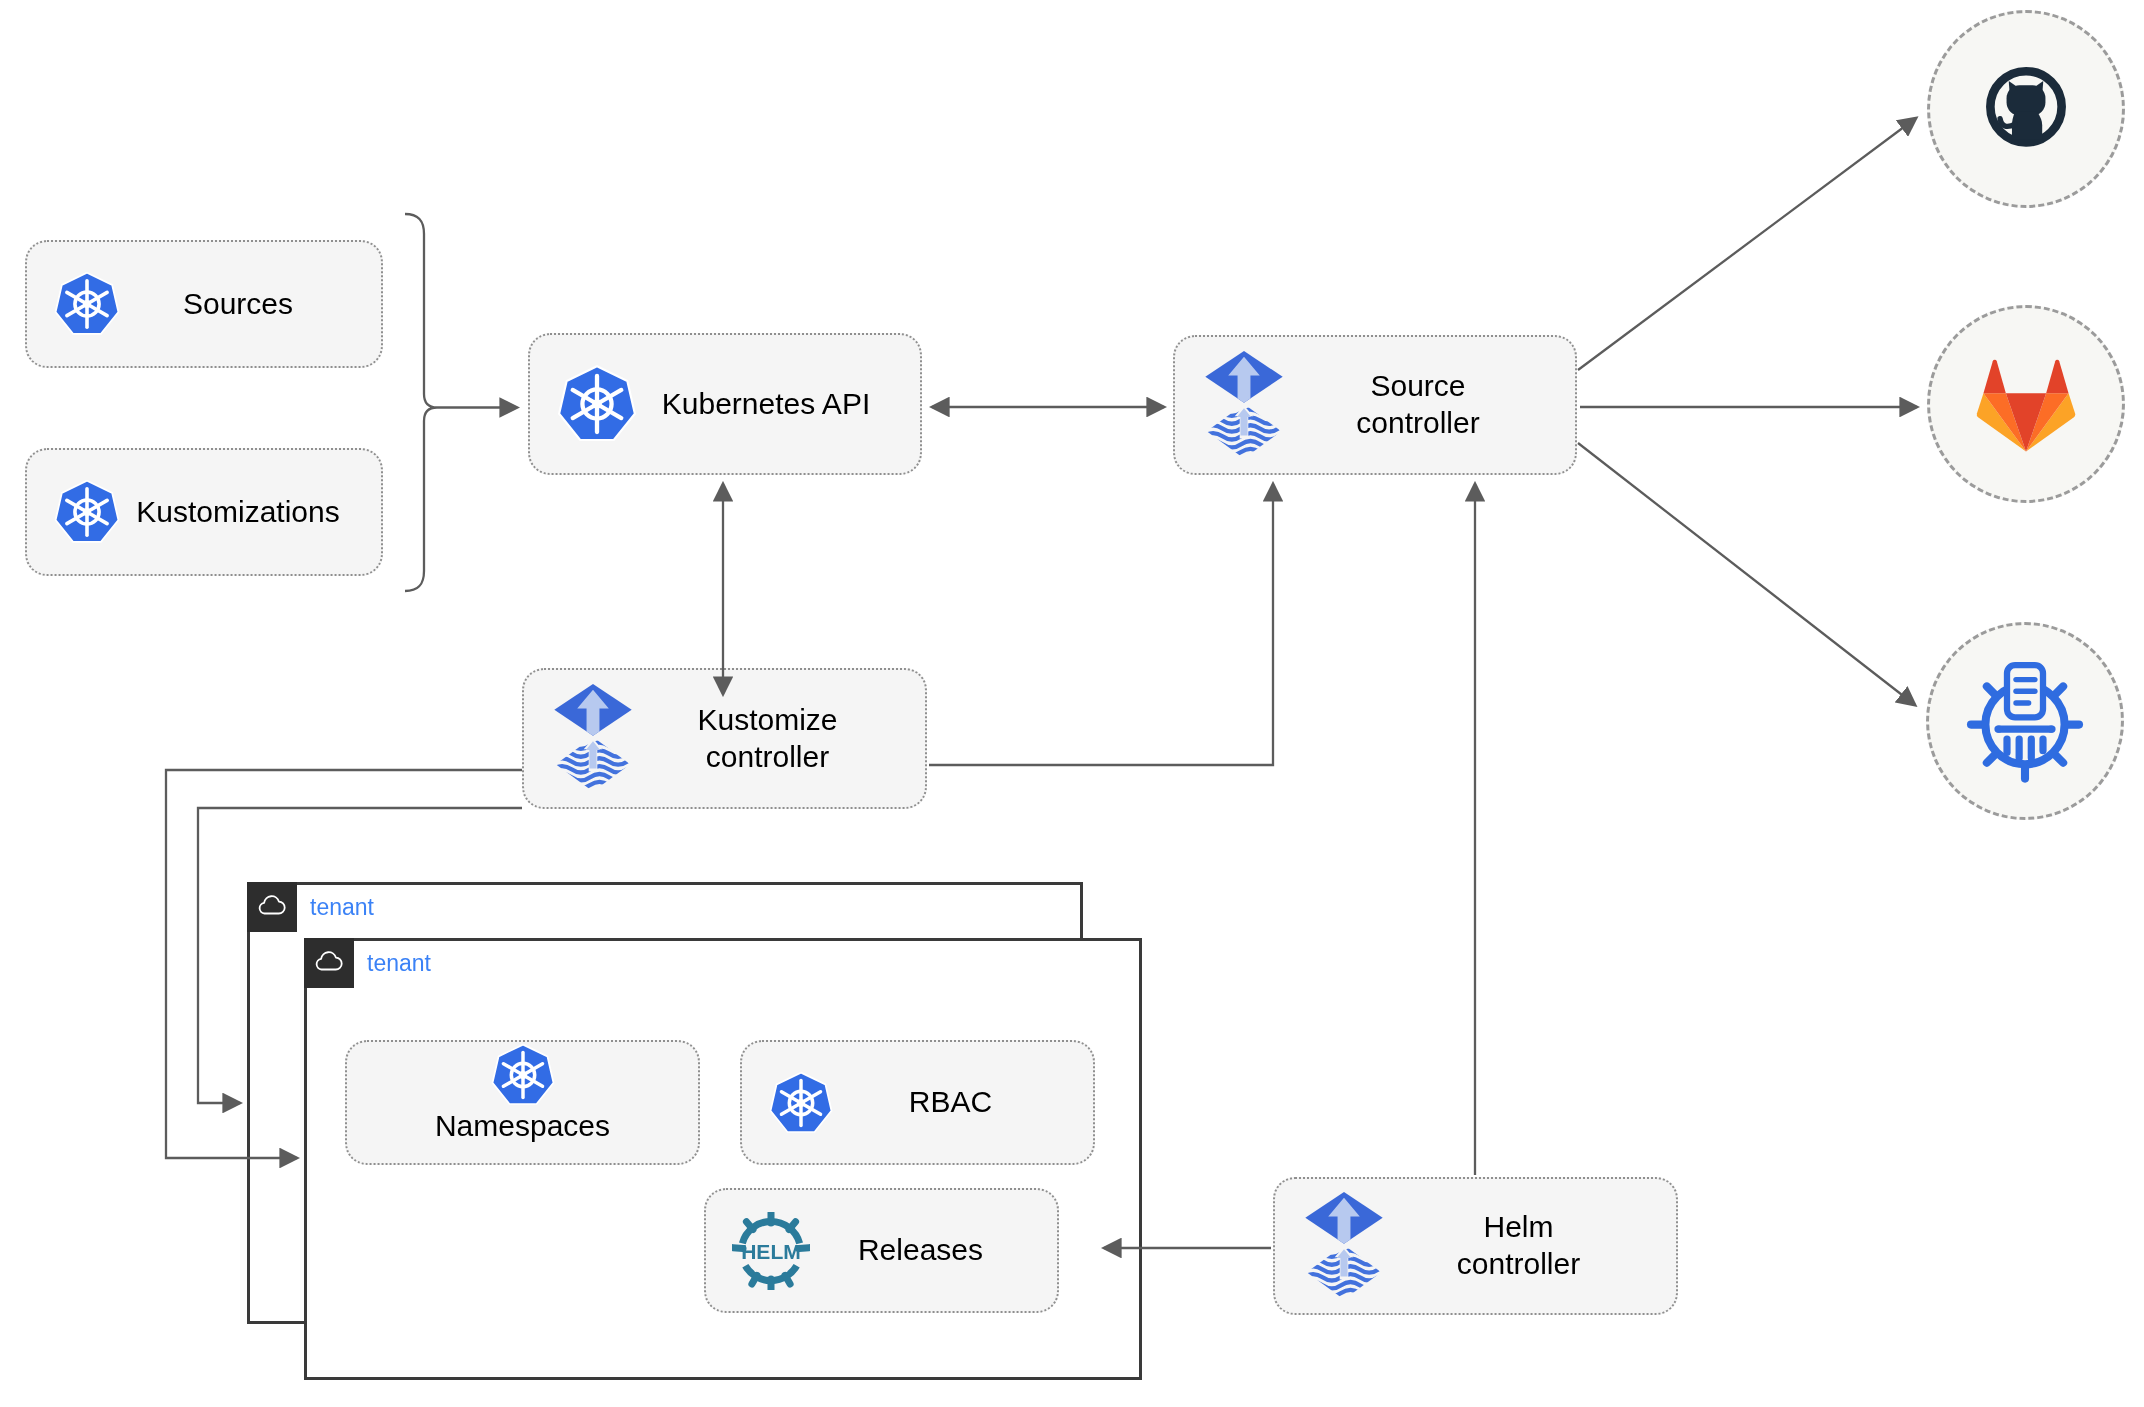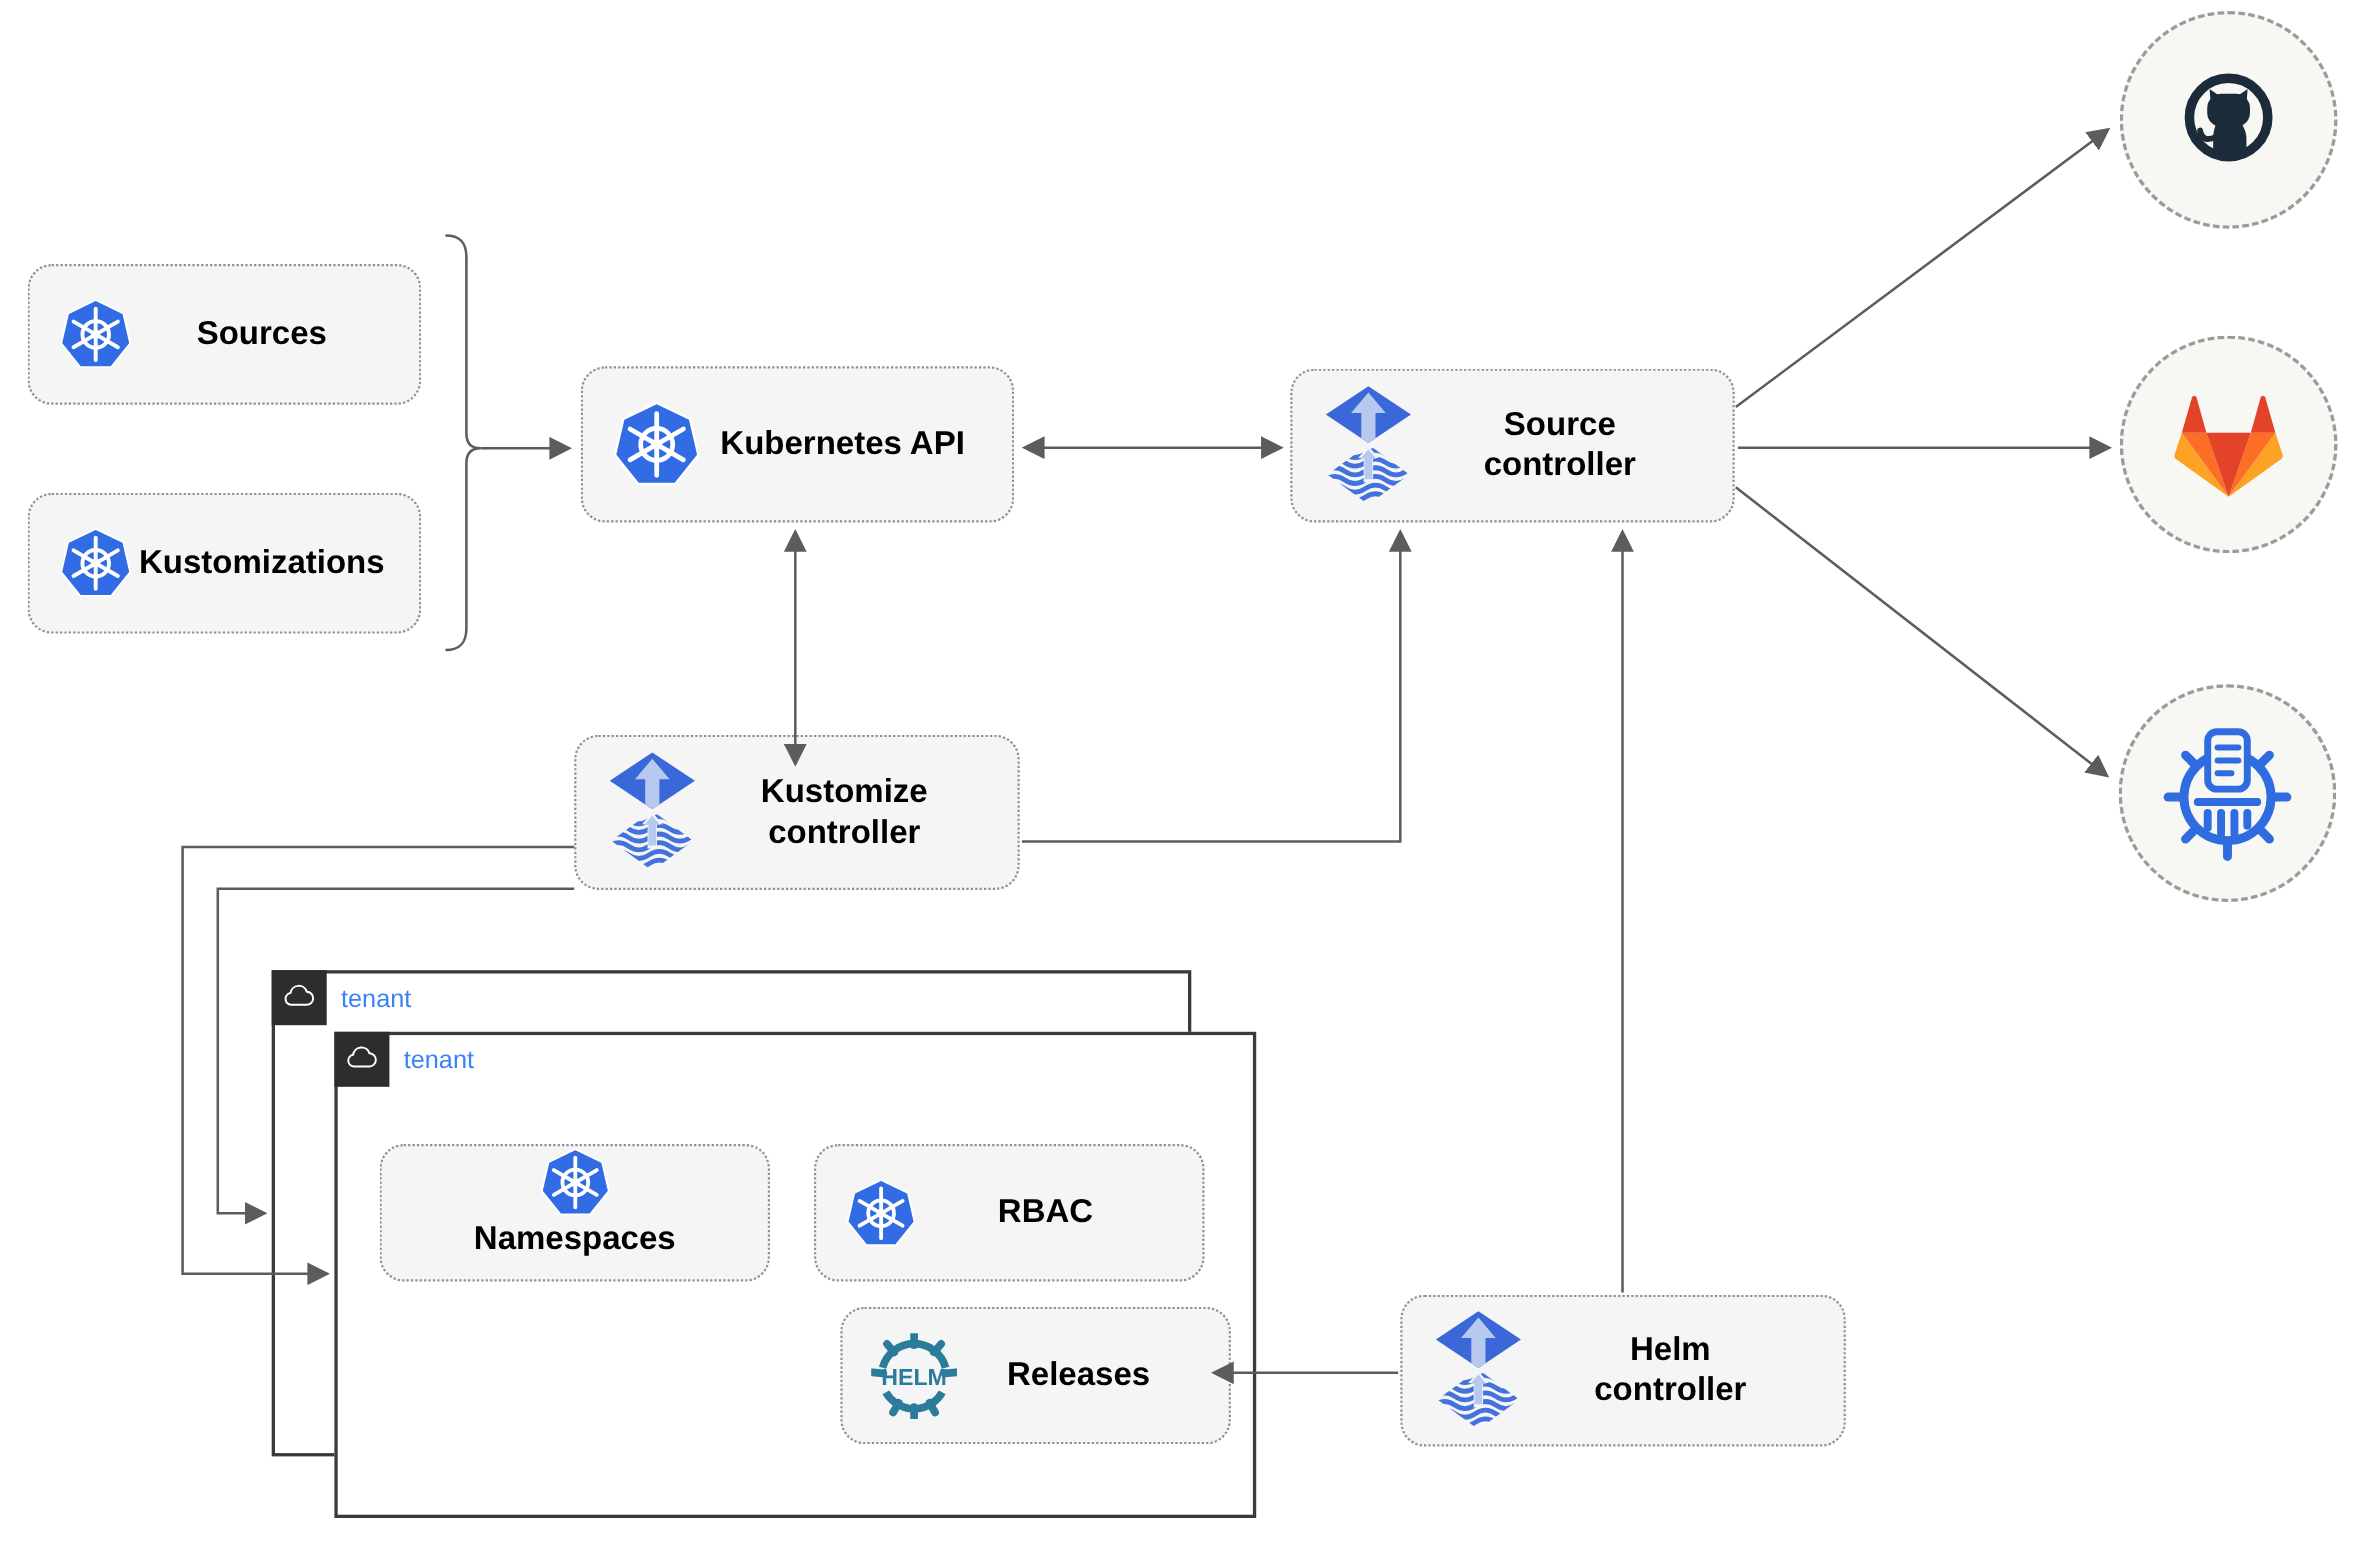--- a/index.html
+++ b/index.html
@@ -3,21 +3,21 @@
 <meta charset="utf-8">
 <style>
   html,body{margin:0;padding:0;background:#fff;}
   .canvas{
     position:relative;width:2144px;height:1407px;background:#ffffff;overflow:hidden;
     font-family:"Liberation Sans","DejaVu Sans",sans-serif;color:#000;
   }
   
   .dotted-node{
     position:absolute;background:#f5f5f5;border:2px dotted #8f8f8f;border-radius:22px;
-    display:flex;align-items:center;padding:0 26px;box-sizing:border-box;font-weight:bold;
+    display:flex;align-items:center;padding:0 26px;box-sizing:border-box;
   }
   .node-icon{flex:0 0 auto;display:flex;align-items:center;justify-content:center;}
   .node-label{
     flex:1;text-align:center;font-size:30px;line-height:1.22;color:#000;white-space:pre-line;
   }
   
   .repo-circle{
     position:absolute;width:198px;height:198px;box-sizing:border-box;border-radius:50%;
     border:3px dashed #9b9b9b;background:#f7f7f4;display:flex;align-items:center;justify-content:center;
   }
@@ -234,21 +234,21 @@
   <div class="dotted-node z3" style="left:740px;top:1040px;width:355px;height:125px;">
     <span class="node-icon">
       <svg width="66" height="66" viewBox="0 0 76 76">
           <use href="#icon-k8s"></use>
         </svg>
       </span>
     <span class="node-label">RBAC</span>
   </div>
 
 
-  <div class="dotted-node z3" style="left:764px;top:1188px;width:355px;height:125px;">
+  <div class="dotted-node z3" style="left:704px;top:1188px;width:355px;height:125px;">
     <span class="node-icon">
       <svg width="78" height="78" viewBox="0 0 100 100">
           <use href="#icon-helm"></use>
         </svg>
       </span>
     <span class="node-label">Releases</span>
   </div>
 
   <div class="repo-circle z3" style="left:1927px;top:10px;">
     <svg width="108" height="108" viewBox="0 0 100 100">

